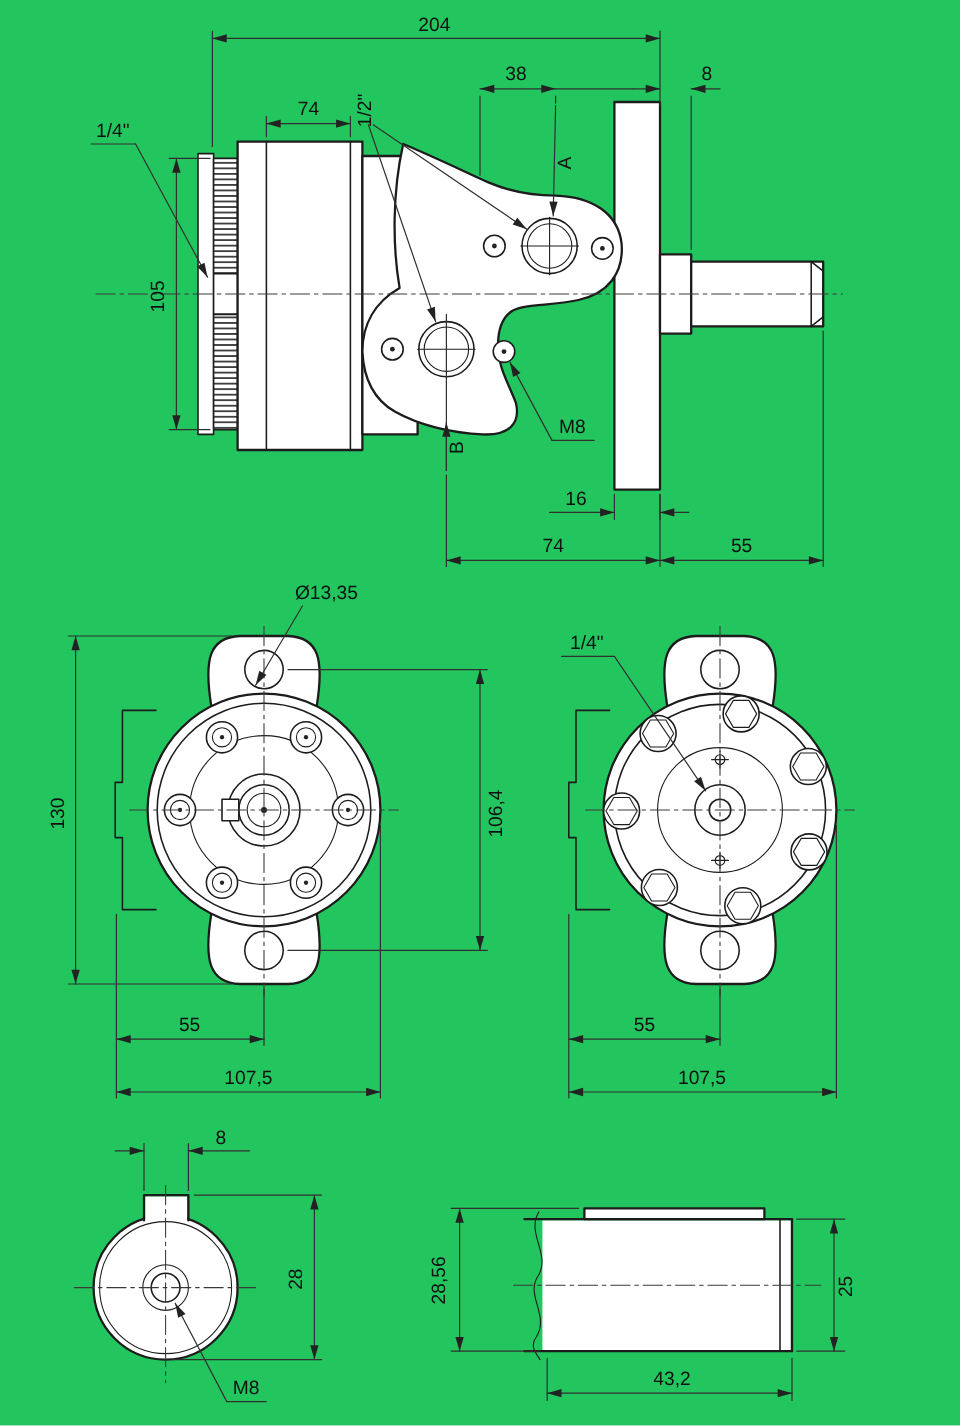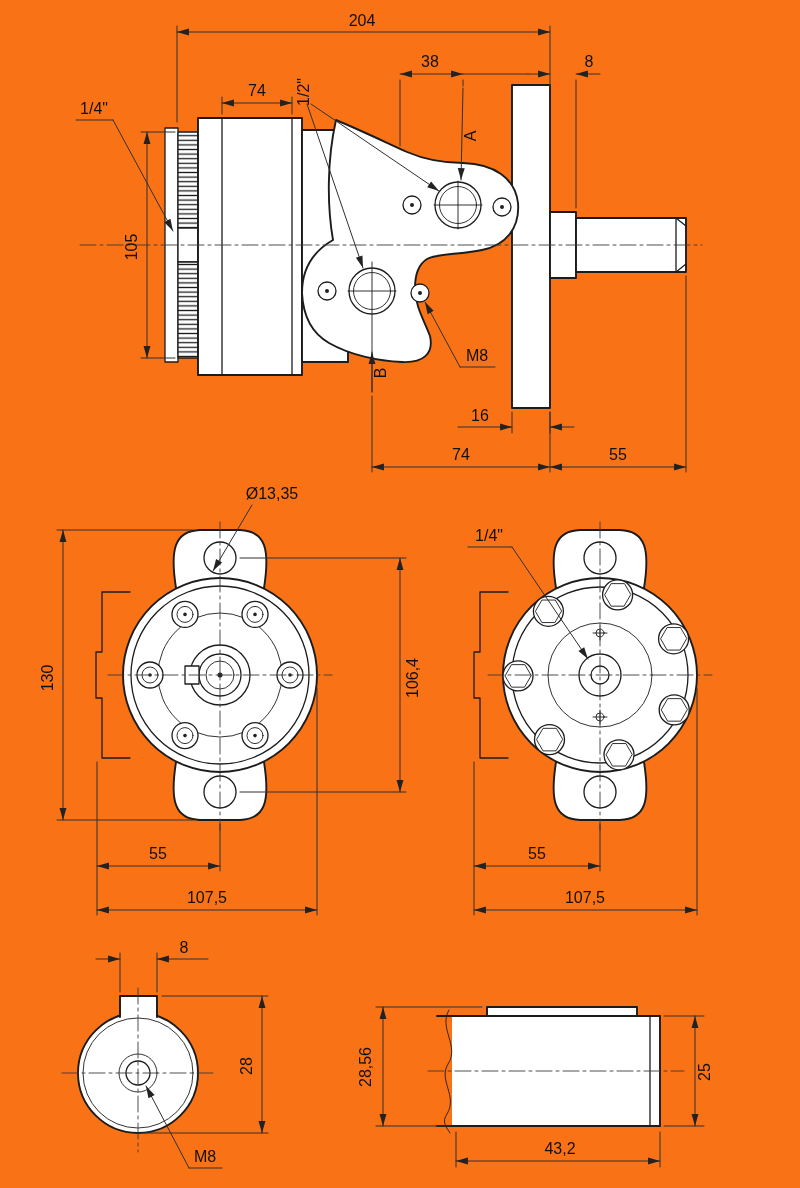--- a/index.html
+++ b/index.html
@@ -1,16 +1,16 @@
 <!DOCTYPE html>
 <html><head>
 <meta charset="utf-8">
 <style>
   html,body{margin:0;padding:0;background:#ffffff;}
-  #stage{width:800px;height:1188px;background:#f97316;position:relative;overflow:hidden;}
+  #stage{width:800px;height:1188px;background:#22c55e;position:relative;overflow:hidden;}
   svg{display:block;}
   .ln,.ln2,.thin,.dim,.cl{fill:none;stroke-linecap:round;stroke-linejoin:round;}
   .ln  {stroke:#1c1c1c;stroke-width:1.9;}
   .ln2 {stroke:#1c1c1c;stroke-width:1.3;}
   .thin{stroke:#1c1c1c;stroke-width:0.9;}
   .dim {stroke:#303030;stroke-width:1;}
   .cl  {stroke:#3a3a3a;stroke-width:0.9;stroke-dasharray:16 4 3 4;}
   .fw  {fill:#ffffff;}
   .fh  {fill:url(#hatchH);}
   .dot {fill:#222222;stroke:none;}

